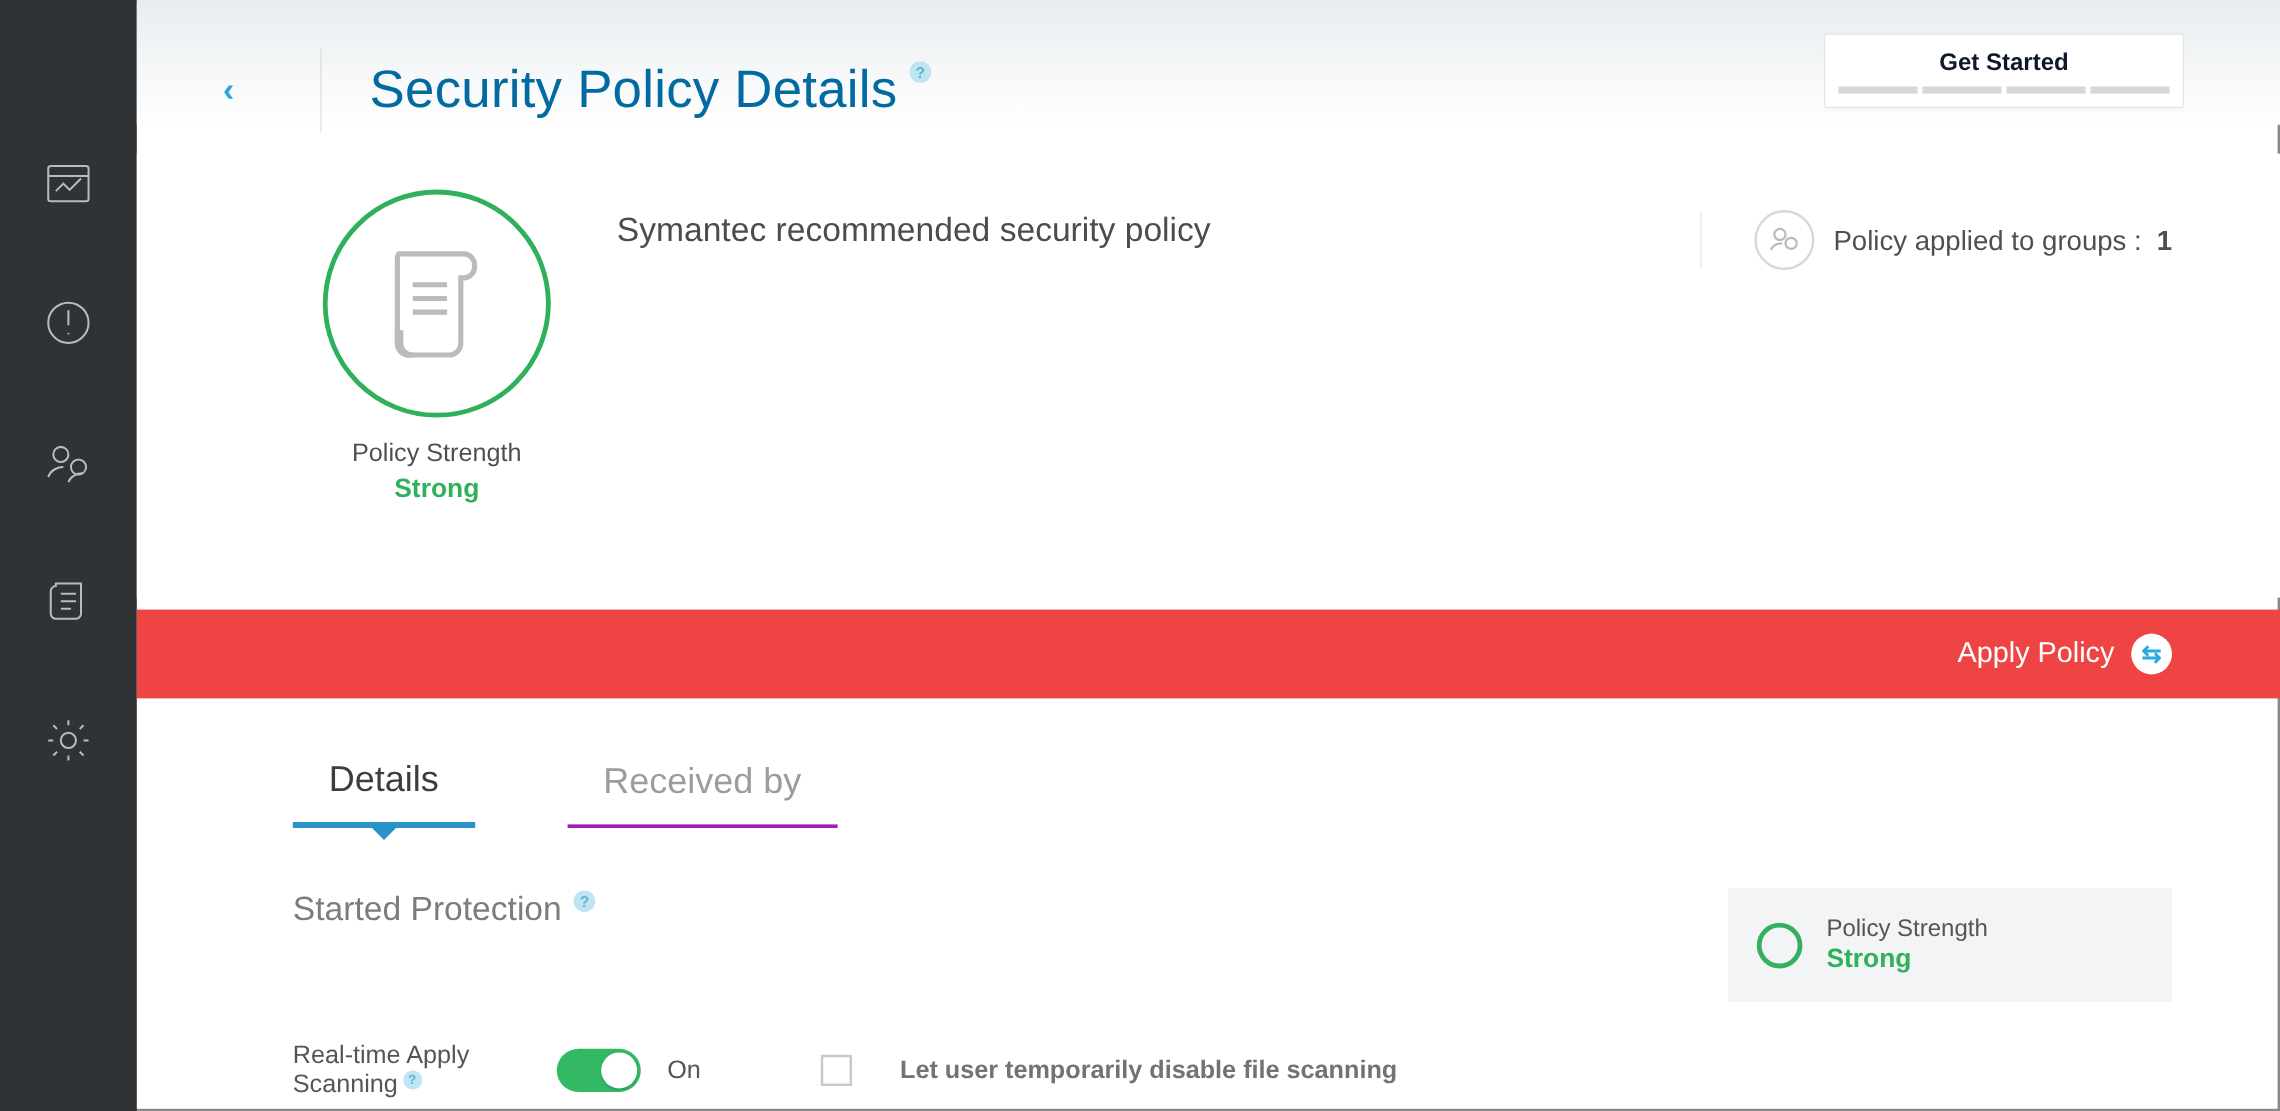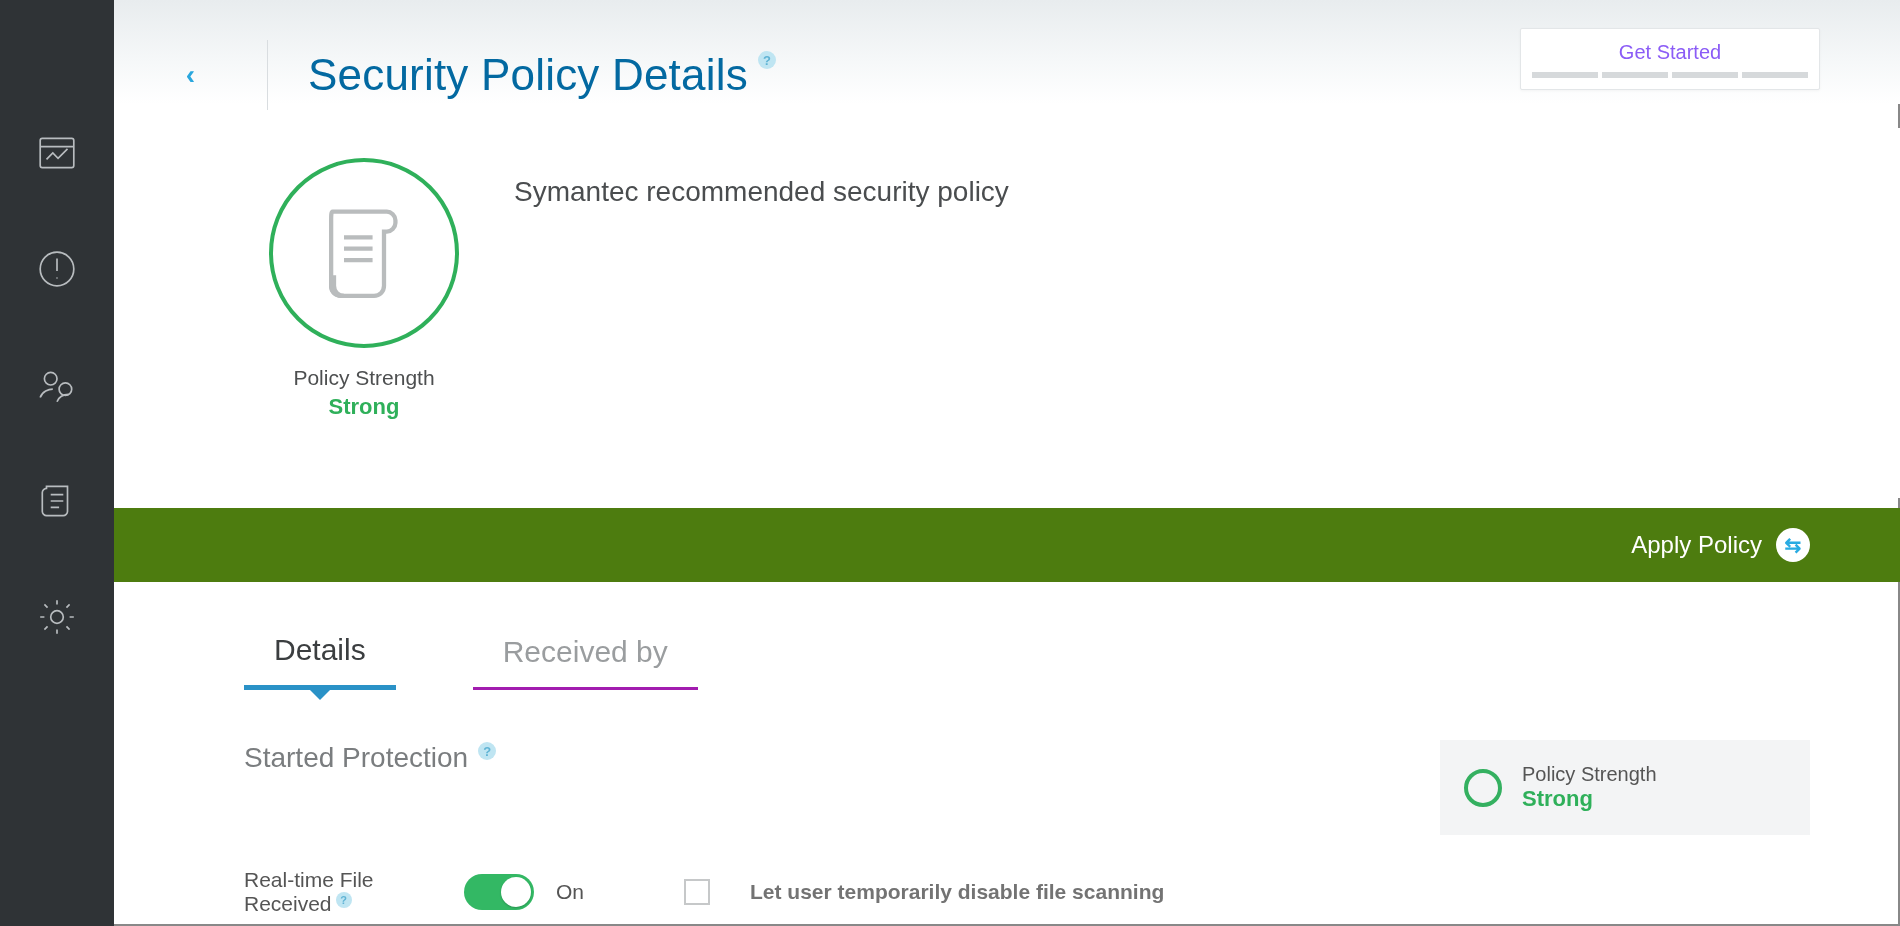--- a/index.html
+++ b/index.html
@@ -41,21 +41,21 @@
   }
 
   
   .getstarted {
     position:absolute; right:80px; top:28px; width:300px; height:62px;
     background:#fff; border:1px solid #e3e6e8; border-radius:2px;
     box-shadow:0 1px 3px rgba(0,0,0,.04);
     display:flex; flex-direction:column; align-items:center; justify-content:center; gap:8px;
     cursor:pointer;
   }
-  .getstarted span { font-size:20px; color:#8b5cf6; }
+  .getstarted span { font-size:20px; color:#0f172a;font-weight:bold; }
   .progress-row { display:flex; gap:4px; }
   .progress-row div { width:66px; height:6px; background:#d6d9db; }
 
   
   .summary {
     position:absolute; left:114px; right:0; top:128px; height:370px; background:#fff;
   }
   .policy-badge {
     position:absolute; left:150px; top:30px; width:200px; text-align:center;
   }
@@ -80,21 +80,21 @@
     width:50px; height:50px; border-radius:50%; border:2px solid #d6d9db;
     display:flex; align-items:center; justify-content:center;
   }
   .applied-icon svg { width:28px; height:28px; stroke:#b9bcbd; fill:none; stroke-width:2; }
   .applied-text { font-size:23px; }
   .applied-text b { font-weight:700; margin-left:6px; }
 
   
   .apply-bar {
     position:absolute; left:114px; right:0; top:508px; height:74px;
-    background:#4d7c0f; display:flex; align-items:center; justify-content:flex-end; padding-right:90px;
+    background:#ef4444; display:flex; align-items:center; justify-content:flex-end; padding-right:90px;
     color:#fff;
   }
   .apply-bar .btn { display:flex; align-items:center; gap:14px; cursor:pointer; }
   .apply-bar .btn span { font-size:24px; font-weight:500; }
   .apply-bar .btn .round {
     width:34px; height:34px; border-radius:50%; background:#fff; color:#29abe2;
     display:flex; align-items:center; justify-content:center; font-size:20px; font-weight:700;
   }
 
   
@@ -216,20 +216,33 @@
         <path d="M16 24h20M16 32h20M16 40h20"></path>
         <path d="M7 58c0 4 3 7 7 7h2c-4 0-7-3-7-7v-6H7z"></path>
       </svg>
     </div>
     <div class="pstrength-label">Policy Strength</div>
     <div class="pstrength-value">Strong</div>
   </div>
 
   <div class="policy-name">Symantec recommended security policy</div>
 
+  <div class="applied-wrap">
+    <div class="applied-icon">
+      <svg viewBox="0 0 30 30">
+          <circle cx="11" cy="10" r="5"></circle>
+          <circle cx="21" cy="18" r="5"></circle>
+          <path d="M3 24c2-5 7-6 10-6"></path>
+        </svg>
+    </div>
+    <div class="applied-text">
+      <span>Policy applied to groups  :</span>
+      <b>1</b>
+    </div>
+  </div>
 </div>
 
 <div class="apply-bar">
   <div class="btn">
     <span>Apply Policy</span>
     <span class="round">⇆</span>
   </div>
 </div>
 
 <div class="tabs-row">
@@ -262,21 +275,21 @@
 <div class="side-panel">
   <div class="ring"></div>
   <div>
     <div class="lbl">Policy Strength</div>
     <div class="val">Strong</div>
   </div>
 </div>
 
 <div class="setting-row">
   <div class="setting-label">
-    <span>Real-time File Received</span><span class="help-inline">?</span>
+    <span>Real-time Apply Scanning</span><span class="help-inline">?</span>
   </div>
   <div class="toggle">
       <div class="knob"></div>
     </div>
   <span class="toggle-text">On</span>
   <div class="checkbox"></div>
   <span class="checkbox-label">Let user temporarily disable file scanning</span>
 </div>
 
 </body></html>

